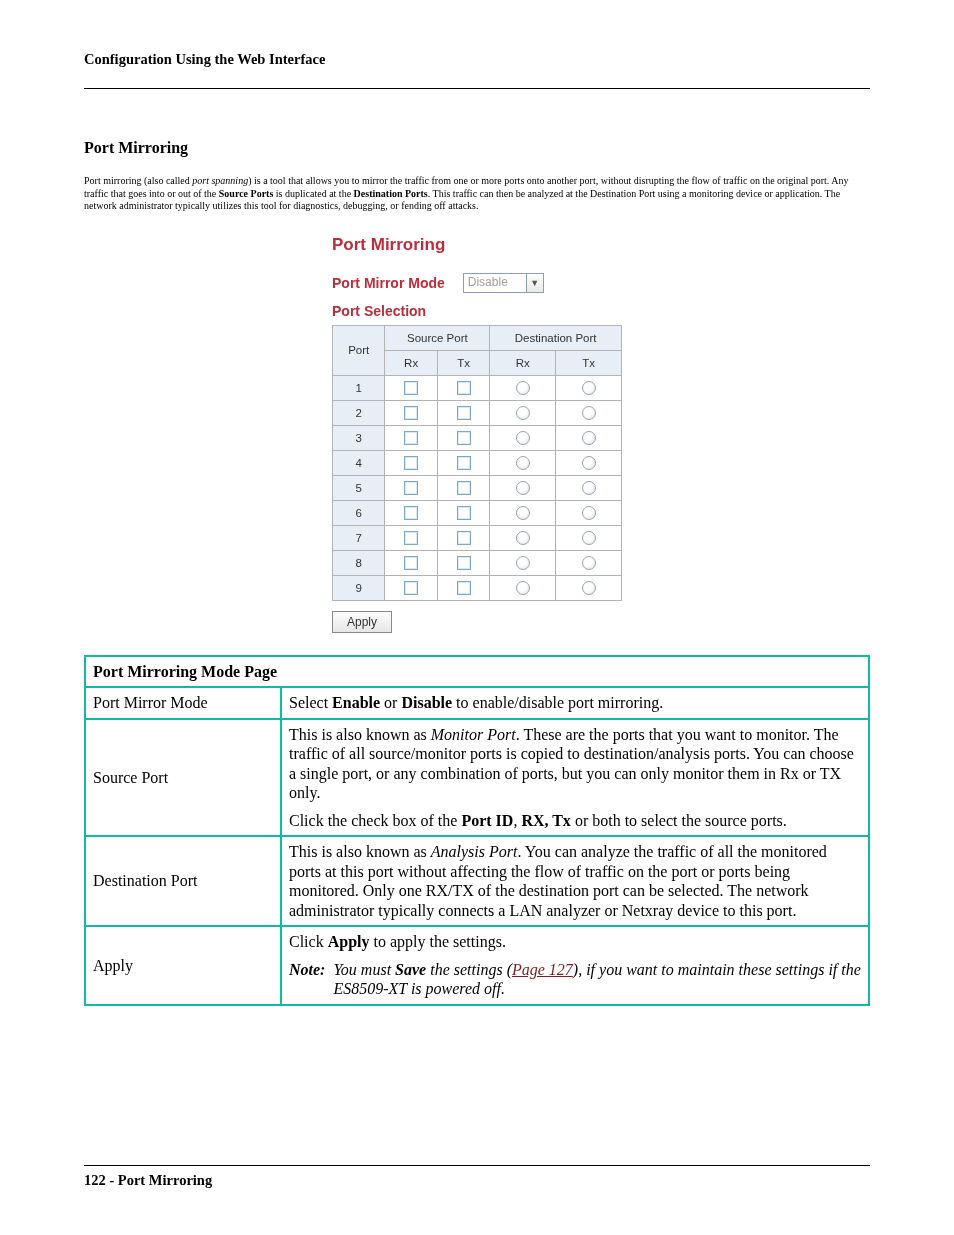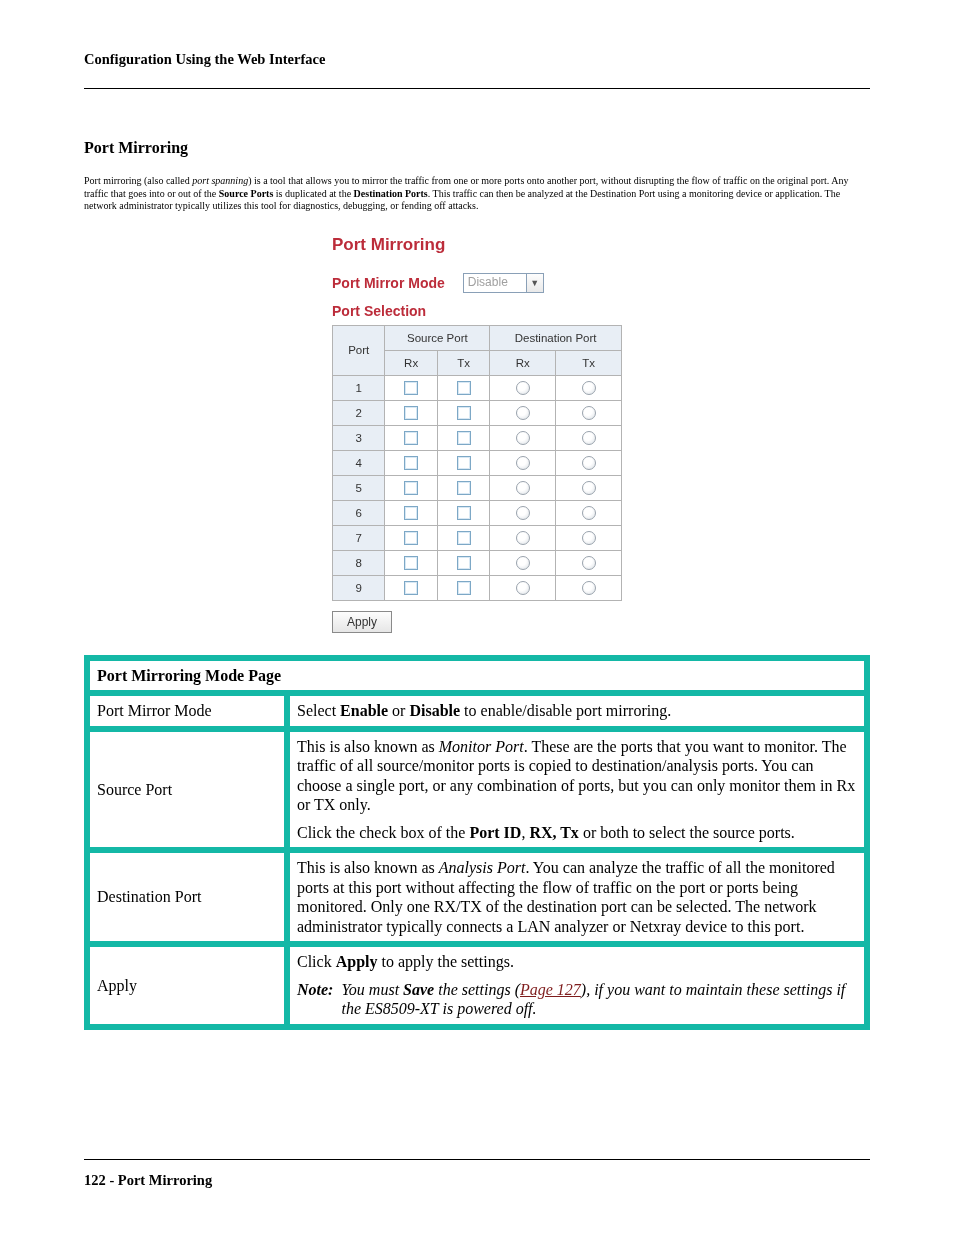--- a/index.html
+++ b/index.html
@@ -139,21 +139,21 @@
   }
 
   
   .desc-table {
     width: 100%;
     border-collapse: collapse;
     font-size: 16px;
     margin-top: 12px;
   }
   .desc-table th, .desc-table td {
-    border: 6px solid #14b8a6;
+    border: 2px solid #14b8a6;
     padding: 5px 7px;
     text-align: left;
     vertical-align: middle;
     line-height: 1.22;
   }
   .desc-table thead th {
     font-weight: bold;
     font-size: 16px;
   }
   .desc-table td.label-cell { width: 180px; }
@@ -174,21 +174,21 @@
     margin-left: 8px;
   }
   .link { color: #7f1d1d; text-decoration: underline; }
 
   .footer {
     position: absolute;
     bottom: 46px;
     left: 84px;
     right: 84px;
     border-top: 1.5px solid #000;
-    padding-top: 12px;
+    padding-top: 6px;
     font-size: 14.5px;
     display: flex;
     justify-content: space-between;
   }
   .footer .left { font-weight: bold; }
   .footer .right .title-ital { font-style: italic; }
 </style>
 </head>
 <body>
 

